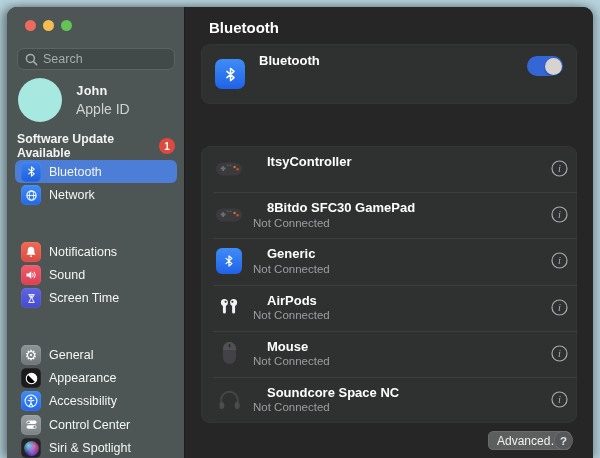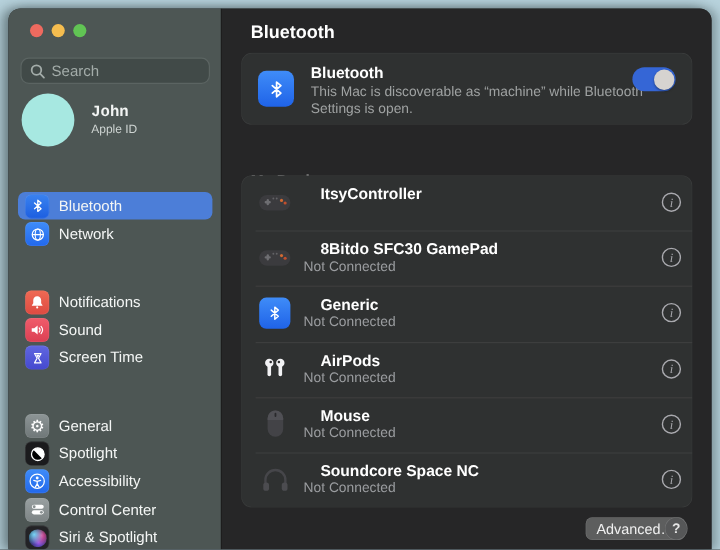--- a/index.html
+++ b/index.html
@@ -33,21 +33,21 @@
     display:flex; align-items:center; padding:0 7px; gap:5px;
   }
   .search input {
     background:transparent; border:none; outline:none; width:100%;
     font-size:12.5px; color:#22c55e; font-family:inherit;
   }
   .search input::placeholder { color:#a3aca9; }
   .profile { position:absolute; left:11px; top:71px; display:flex; align-items:center; gap:14px; }
   .avatar { width:44px; height:44px; border-radius:50%; background:#a7e8e1; flex:none; }
   .profile-name { font-size:13px; font-weight:700;font-family:Liberation Mono, monospace; }
-  .profile-sub { font-size:10px; color:#cdd3d1; margin-top:2px; }
+  .profile-sub { font-size:14px; color:#cdd3d1; margin-top:2px; }
   .update-row {
     position:absolute; left:10px; top:129px; width:158px; height:20px;
     display:flex; align-items:center; justify-content:space-between;
   }
   .update-label { font-size:12.3px; font-weight:600; }
   .badge {
     width:16px; height:16px; border-radius:50%; background:#e0493e;
     color:#fff; font-size:10px; font-weight:700;
     display:flex; align-items:center; justify-content:center; flex:none;
   }
@@ -174,20 +174,24 @@
     </div>
 
     <div class="profile">
       <div class="avatar"></div>
       <div>
         <div class="profile-name">John</div>
         <div class="profile-sub">Apple ID</div>
       </div>
     </div>
 
+    <div class="update-row">
+      <span class="update-label">Software Update Available</span>
+      <span class="badge">1</span>
+    </div>
 
     <nav class="nav nav-g1">
       <div class="nav-item selected">
         <span class="nicon" style="background:linear-gradient(#3a82f0,#1d5fe0);">
           <svg width="13" height="15" viewBox="0 0 20 20">
               <path d="M5.8 6.3 14.2 13.7 10 17.2 10 2.8 14.2 6.3 5.8 13.7" fill="none" stroke="#fff" stroke-width="1.7" stroke-linejoin="round" stroke-linecap="round"></path>
             </svg>
         </span>
         <span>Bluetooth</span>
       </div>
@@ -242,21 +246,21 @@
         <span>General</span>
       </div>
       <div class="nav-item">
         <span class="nicon bg-black">
           <svg width="15" height="15" viewBox="0 0 20 20">
               <circle cx="10" cy="10" r="7" fill="#fff"></circle>
               <path d="M10 3a7 7 0 0 0 0 14z" fill="#000" transform="rotate(-45 10 10)"></path>
               <circle cx="10" cy="10" r="7" fill="none" stroke="#fff" stroke-width="1.4"></circle>
             </svg>
         </span>
-        <span>Spotlight</span>
+        <span>Appearance</span>
       </div>
       <div class="nav-item">
         <span class="nicon bg-blue">
           <svg width="16" height="16" viewBox="0 0 20 20">
               <circle cx="10" cy="10" r="7.4" fill="none" stroke="#fff" stroke-width="1.3"></circle>
               <circle cx="10" cy="6.6" r="1.5" fill="#fff"></circle>
               <path d="M6.4 9.2l3.6.9 3.6-.9M10 10.1v2.7M10 12.8l-2 3.3M10 12.8l2 3.3" fill="none" stroke="#fff" stroke-width="1.3" stroke-linecap="round" stroke-linejoin="round"></path>
             </svg>
         </span>
         <span>Accessibility</span>
@@ -284,21 +288,20 @@
   <section class="main">
     <h1 class="page-title">Bluetooth</h1>
 
     <div class="card card-toggle">
       <div class="bt-appicon">
         <svg width="17" height="19" viewBox="0 0 20 20">
             <path d="M5.8 6.3 14.2 13.7 10 17.2 10 2.8 14.2 6.3 5.8 13.7" fill="none" stroke="#fff" stroke-width="1.7" stroke-linejoin="round" stroke-linecap="round"></path>
           </svg>
       </div>
       <div class="ct-title">Bluetooth</div>
-      <div class="ct-desc">This Mac is discoverable as “machine” while Bluetooth Settings is open.</div>
       <div class="toggle on">
           <span class="knob"></span>
         </div>
     </div>
 
     <h2 class="section-title">My Devices</h2>
 
     <div class="card card-devices">
 
       <div class="dev-row">

